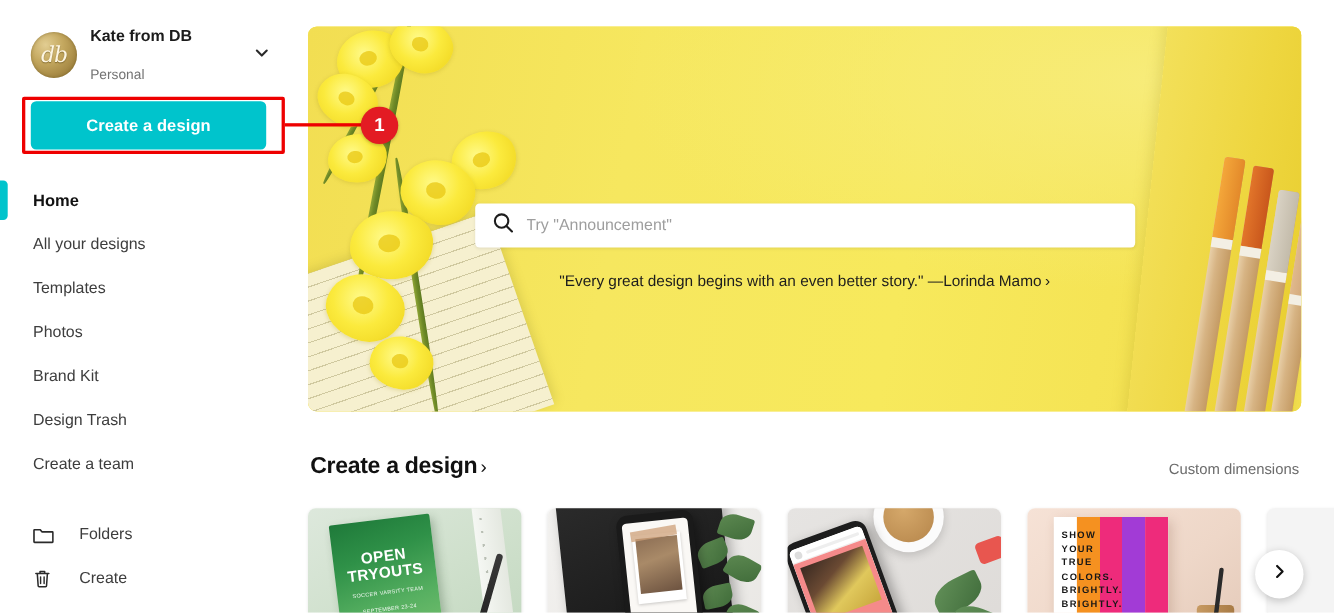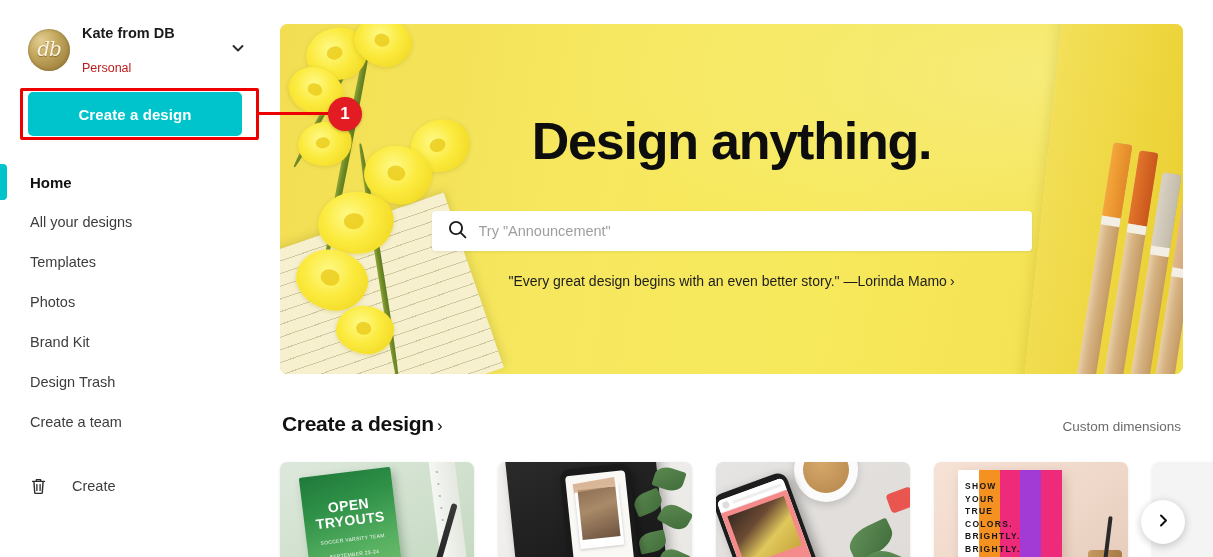--- a/index.html
+++ b/index.html
@@ -37,21 +37,21 @@
     letter-spacing: -1px; text-shadow: 0 1px 1px rgba(80,60,10,.55);
     padding-bottom: 2px;
     text-align: right;
   }
   .acct-text { margin-left: 12px; flex: 1 1 auto; min-width: 0; }
   .acct-name {
     font-size: 14.5px; font-weight: bold; color: #1b1b1b;
     line-height: 18px; white-space: nowrap;
   }
   .acct-sub {
-    font-size: 12.5px; color: #b91c1c; line-height: 17px; margin-top: 18px;
+    font-size: 12.5px; color: #737373; line-height: 17px; margin-top: 18px;
   }
   .chev { flex: 0 0 18px; margin-left: 6px; }
 
   .cta-wrap { padding: 14px 28px 0 28px; }
   .cta {
     display: block; width: 100%; height: 44px; border: 0;
     border-radius: 5px; background: #00c4cc; color: #fff;
     font-family: "Liberation Sans", sans-serif;
     font-size: 15px; font-weight: bold; cursor: pointer;
     letter-spacing: .1px;
@@ -411,20 +411,28 @@
       </div>
       <div class="nav-item">
         <span>Design Trash</span>
       </div>
       <div class="nav-item">
         <span>Create a team</span>
       </div>
 
       <div class="nav-gap"></div>
 
+      <div class="nav-item">
+        <span class="ic">
+          <svg width="19" height="17" viewBox="0 0 19 17">
+              <path d="M1.4 3.6h5.2l1.5 1.9h9.5c.3 0 .5.2.5.5v8.6c0 .3-.2.5-.5.5H1.4c-.3 0-.5-.2-.5-.5V4.1c0-.3.2-.5.5-.5z" fill="none" stroke="#2b2b2b" stroke-width="1.5" stroke-linejoin="round"></path>
+            </svg>
+        </span>
+        <span>Folders</span>
+      </div>
       <div class="nav-item">
         <span class="ic">
           <svg width="17" height="18" viewBox="0 0 17 18">
             <path d="M2.6 4.4h11.8M6.4 4.4V2.6h4.2v1.8M3.9 4.4l.8 11.1c0 .5.4.9.9.9h5.8c.5 0 .9-.4.9-.9l.8-11.1" fill="none" stroke="#2b2b2b" stroke-width="1.4" stroke-linecap="round" stroke-linejoin="round"></path>
             <path d="M6.9 7.4v6M10.1 7.4v6" fill="none" stroke="#2b2b2b" stroke-width="1.3" stroke-linecap="round"></path>
           </svg>
         </span>
         <span>Create</span>
       </div>
     </nav>
@@ -463,21 +471,20 @@
             <span class="tip"></span>
             <span class="band"></span>
           </div>
         <div class="pencil p1">
             <span class="tip"></span>
             <span class="band"></span>
           </div>
       </div>
 
       <div class="hero-content">
-        <h1 class="hero-title">Design anything.</h1>
 
         <div class="searchbar">
           <span>
             <svg width="19" height="19" viewBox="0 0 19 19">
               <circle cx="8" cy="8" r="6.1" fill="none" stroke="#1d1d1d" stroke-width="1.9"></circle>
               <path d="M12.6 12.6 L17.4 17.4" stroke="#1d1d1d" stroke-width="1.9" stroke-linecap="round"></path>
             </svg>
           </span>
           <input type="text" placeholder="Try &quot;Announcement&quot;" style="">
         </div>

